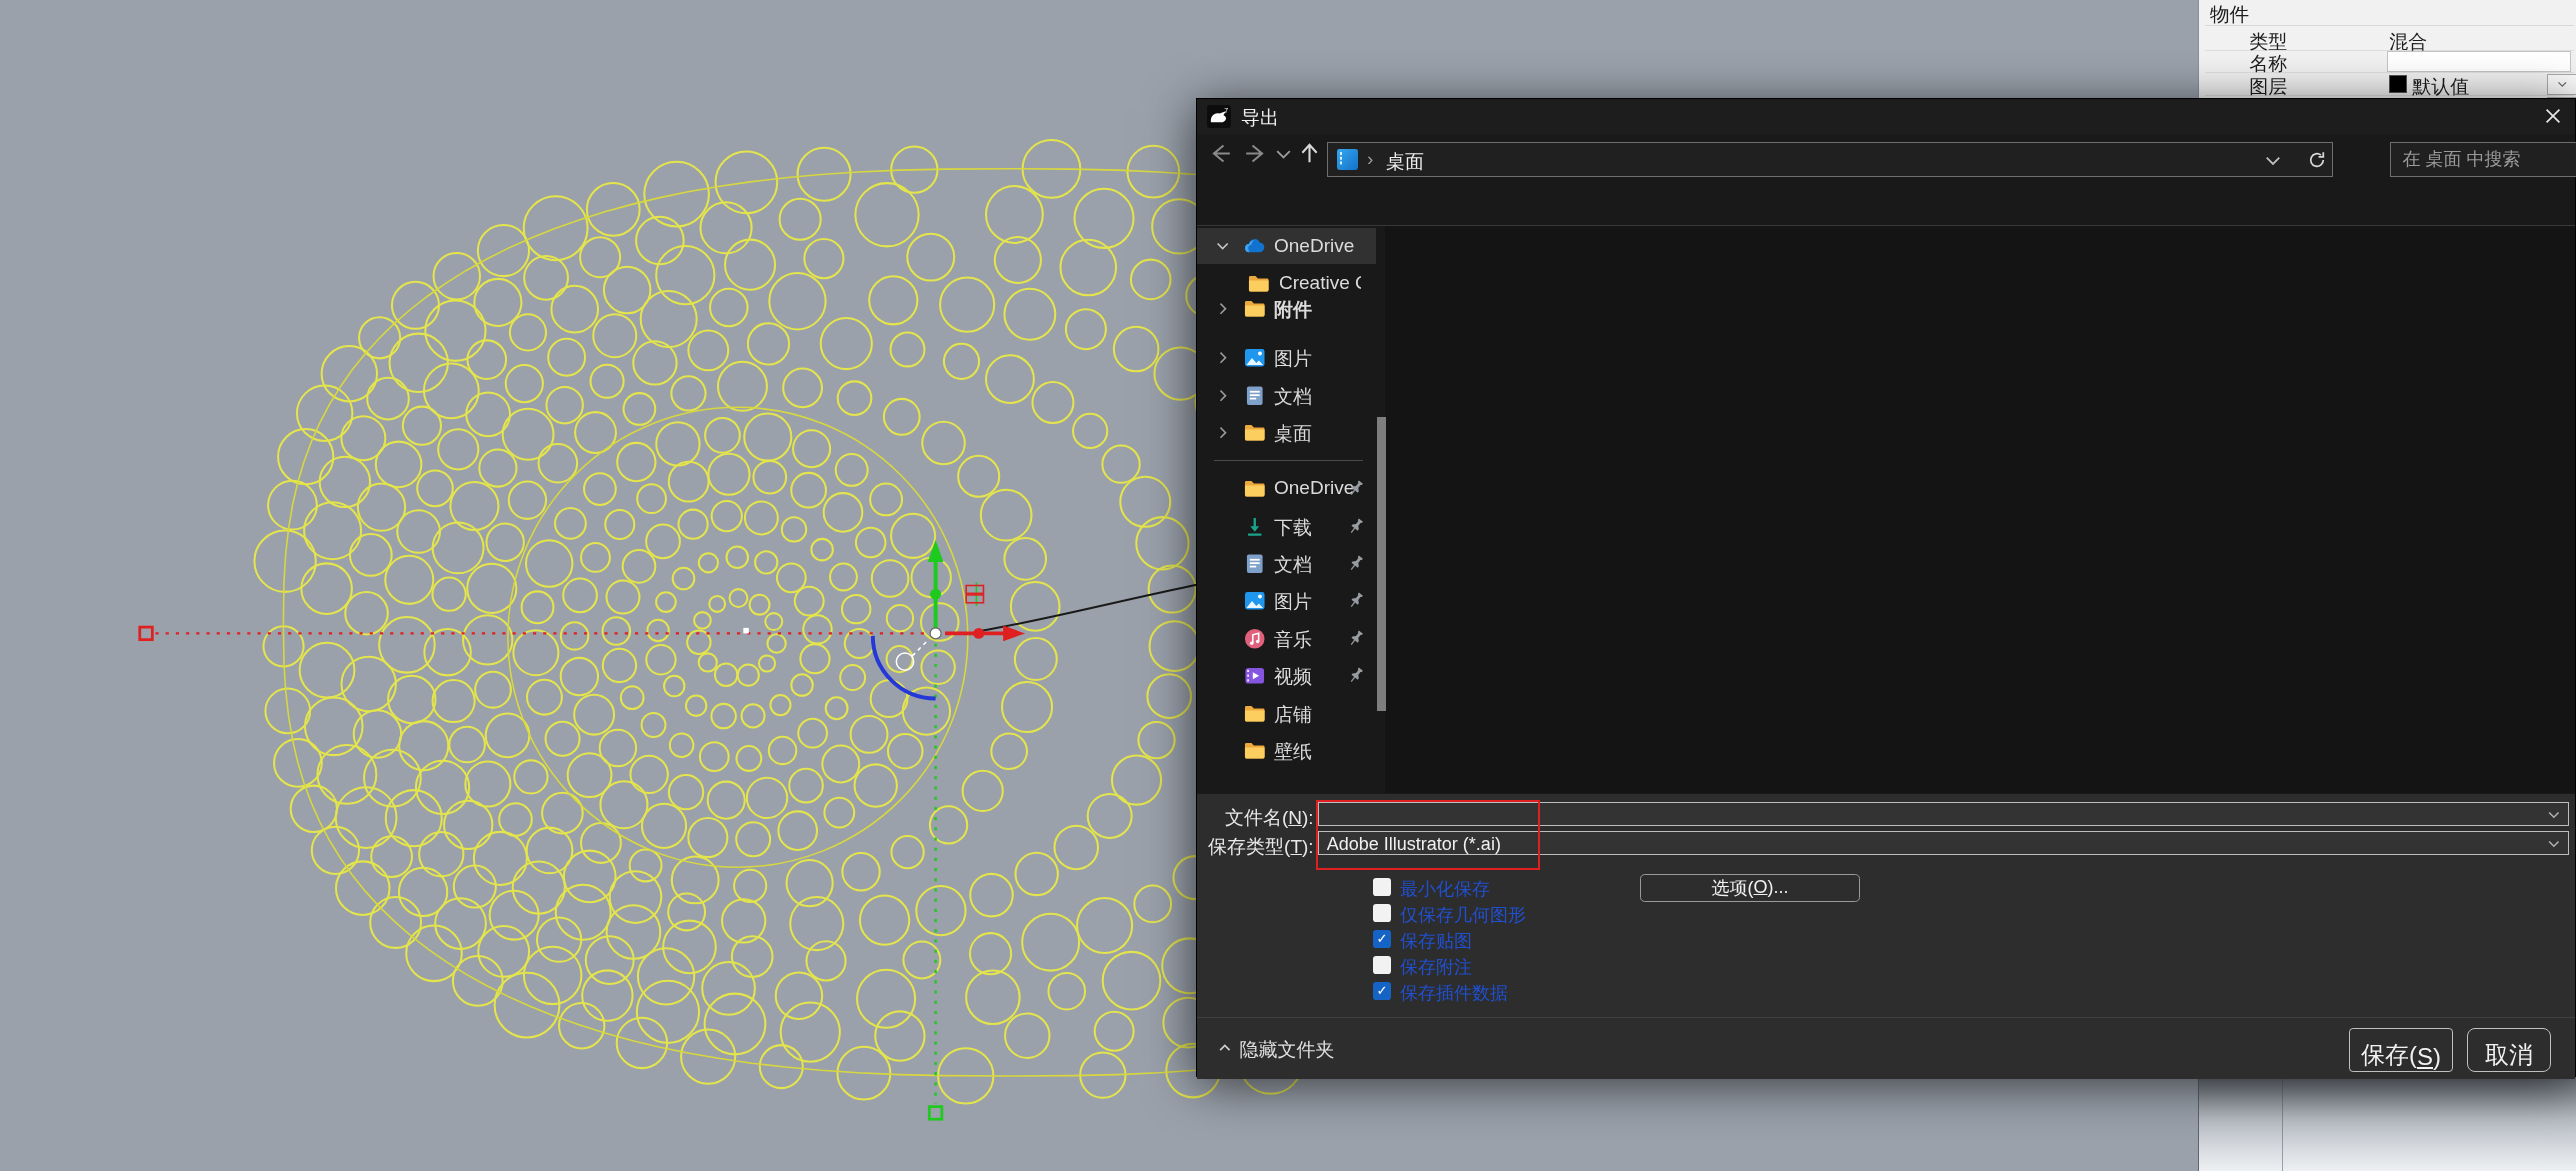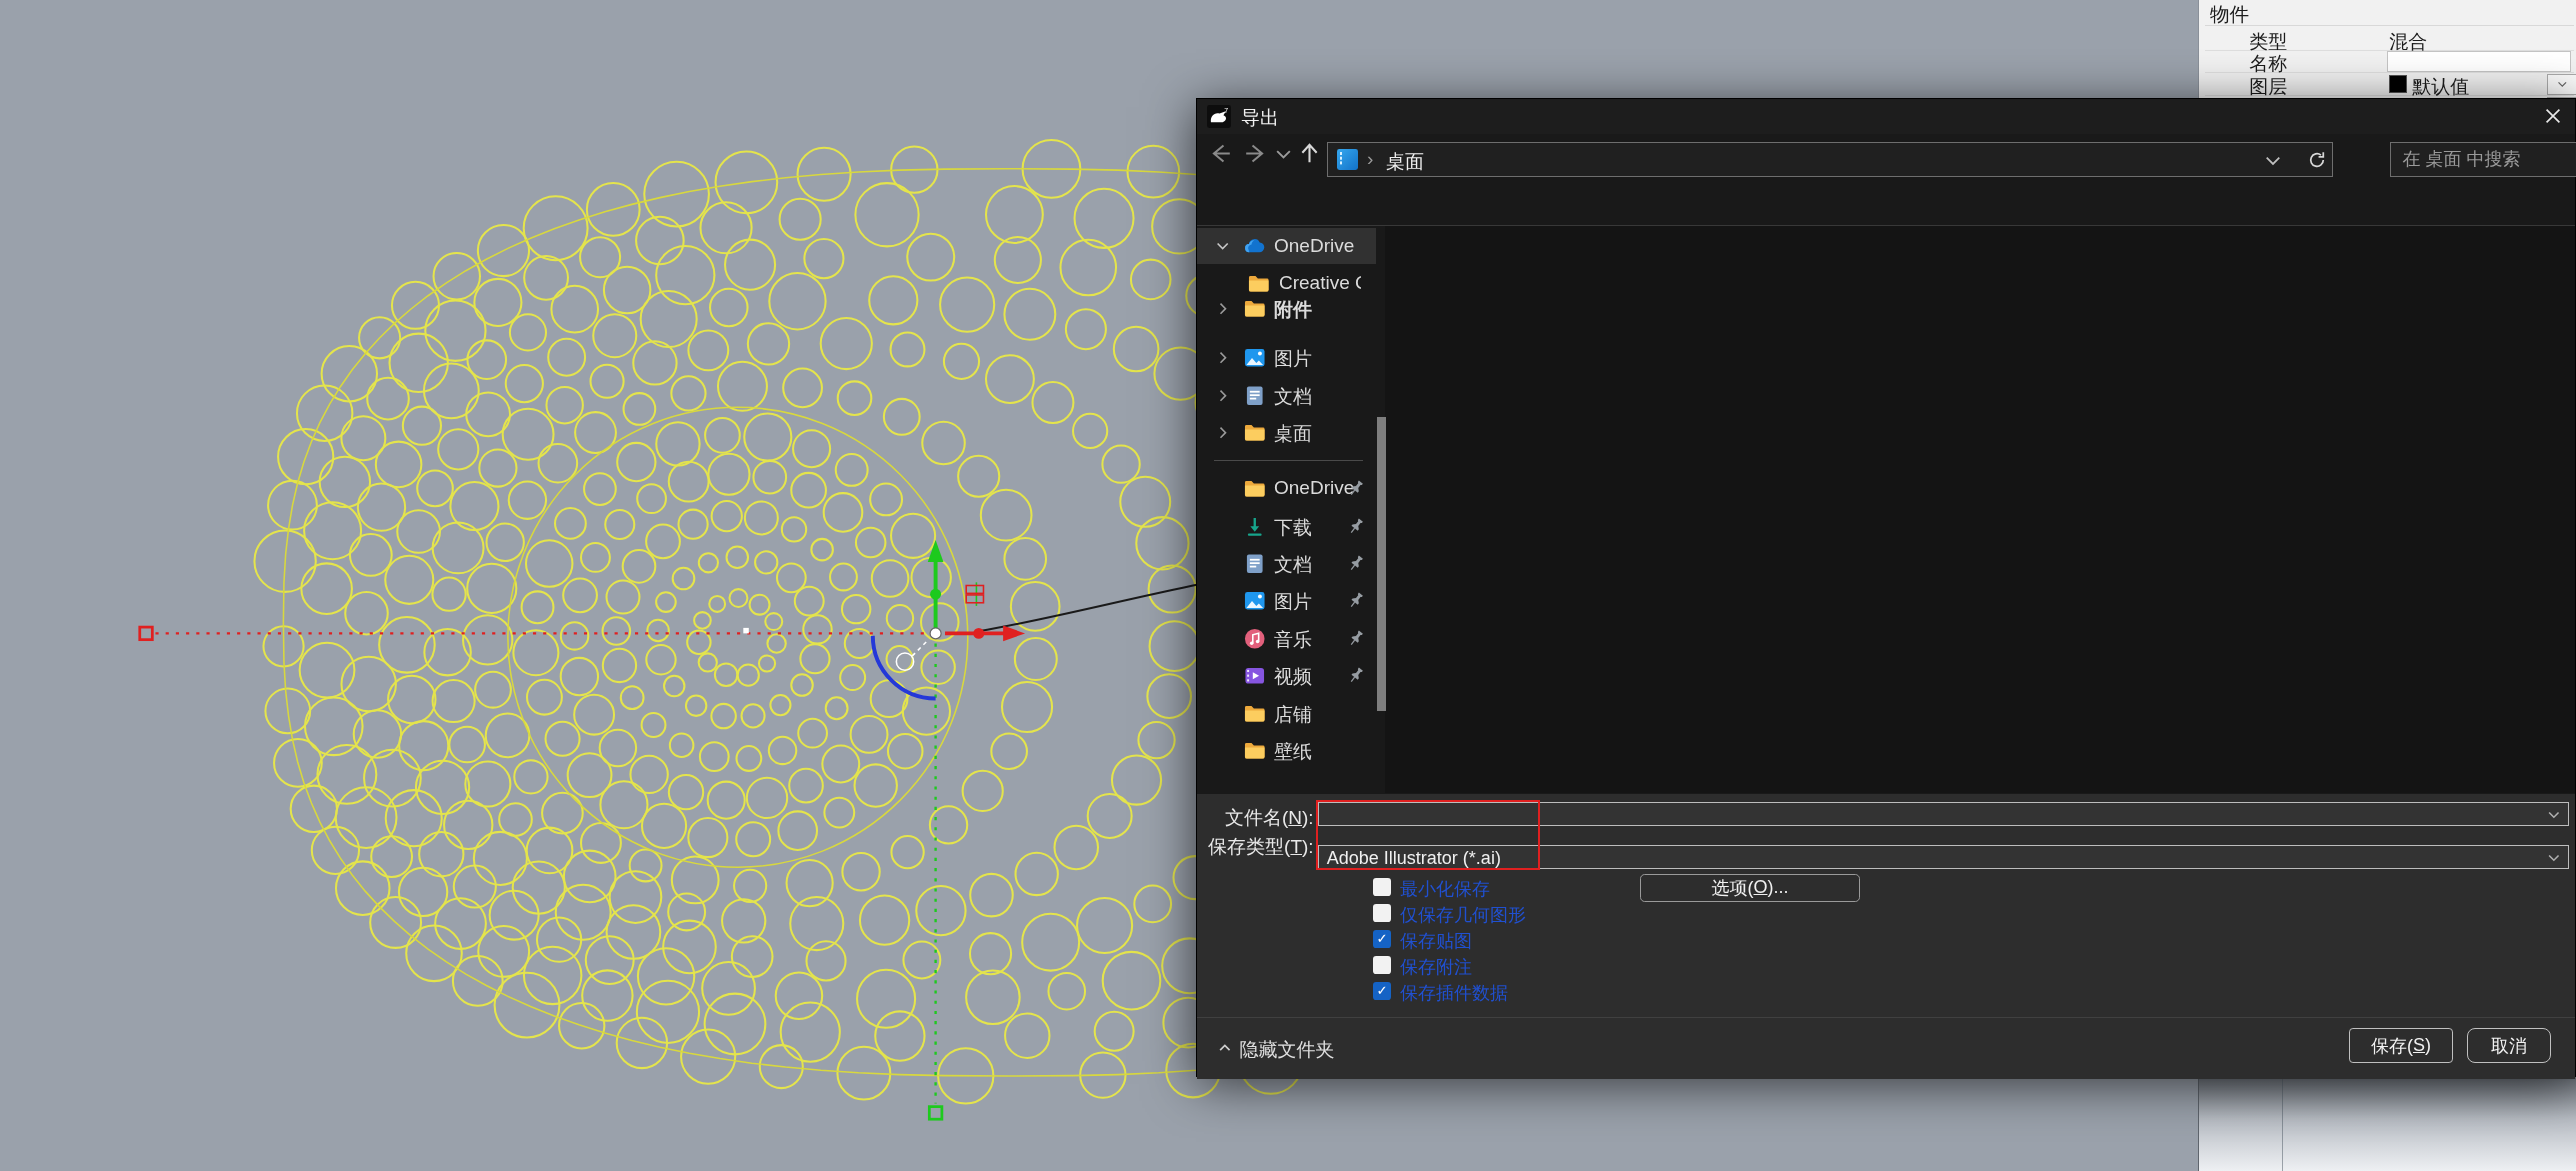--- a/index.html
+++ b/index.html
@@ -84,39 +84,39 @@
   .srow .pin{position:absolute;left:149px;top:7px;width:20.4px;height:20.4px;}
   .sdivider{position:absolute;left:17.3px;width:149px;border-top:0.8px solid #4a4a4a;}
   #side-scroll{position:absolute;left:180px;top:318px;width:8.6px;height:294px;background:#7e7e7e;}
   
   #bottompanel{position:absolute;left:0;top:695px;right:0;height:223px;background:#2d2d2d;}
   .flabel{position:absolute;width:126px;text-align:right;color:#e8e8e8;}
   #fname-label{left:-9.4px;top:11px;}
   #ftype-label{left:-9.4px;top:40px;}
   .ffield{position:absolute;left:121px;right:6.3px;height:24px;background:#333;border:0.8px solid #bdbdbd;box-sizing:border-box;}
   #fname-field{top:7.8px;}
-  #ftype-field{top:37px;margin-top:14px;}
+  #ftype-field{top:37px;}
   .ffield .fchev{position:absolute;right:6.3px;top:3.9px;width:15.7px;height:15.7px;color:#b0b0b0;}
   #fname-input{position:absolute;left:6.3px;top:0.8px;width:90%;height:20.4px;background:transparent;border:none;outline:none;color:#eee;font-size:18px;font-family:inherit;}
   #ftype-value{position:absolute;left:7.8px;top:1.6px;color:#f0f0f0;font-size:18px;}
   #red-annot{position:absolute;left:119px;top:5.5px;width:224px;height:70px;border:2.4px solid var(--annot,#e02020);box-sizing:border-box;pointer-events:none;}
   #checks{position:absolute;left:176px;top:81px;}
   .crow{position:relative;height:26px;}
   .cbox{position:absolute;left:0;top:3.1px;width:18px;height:18px;border-radius:3.1px;background:#f2f2f2;}
   .cbox.on{background:var(--accent,#1563c5);color:#fff;font-size:13.3px;text-align:center;line-height:18px;}
   .clabel{position:absolute;left:27px;top:2.4px;font-size:18px;color:var(--cblue,#2050d0);white-space:nowrap;}
   #options-btn{position:absolute;left:443px;top:80px;width:220px;height:27.5px;border:1.2px solid #9a9a9a;border-radius:4.7px;
                color:#f0f0f0;font-size:18px;display:flex;align-items:center;justify-content:center;box-sizing:border-box;}
   
   #dlgfooter{position:absolute;left:0;top:918px;right:0;height:61px;background:#2d2d2d;border-top:0.8px solid #404040;}
   #hidefolders{position:absolute;left:22px;top:19px;color:#e0e0e0;}
   #hide-chev{position:absolute;left:-1.6px;top:3.1px;width:15.7px;height:15.7px;color:#cfcfcf;display:inline-block;}
   #hidefolders span.txt{margin-left:20.4px;}
-  .dbtn{position:absolute;top:10.2px;height:35px;border:1.2px solid #c0c0c0;border-radius:3.9px;color:#f2f2f2;font-size:18px;
-        display:flex;align-items:center;justify-content:center;box-sizing:border-box;}
+  .dbtn{position:absolute;top:10.2px;height:44px;border:1.2px solid #c0c0c0;border-radius:3.9px;color:#f2f2f2;font-size:24px;
+        display:flex;align-items:flex-end;justify-content:center;box-sizing:border-box;}
   #save-btn{left:1152px;width:104px;}
   #cancel-btn{left:1270px;width:84px;border-radius:8px;}
   .ic svg{width:100%;height:100%;display:block;}
   .lineic svg{width:100%;height:100%;display:block;}
 </style>
 </head>
 <body>
 
 <div id="stage">
 

